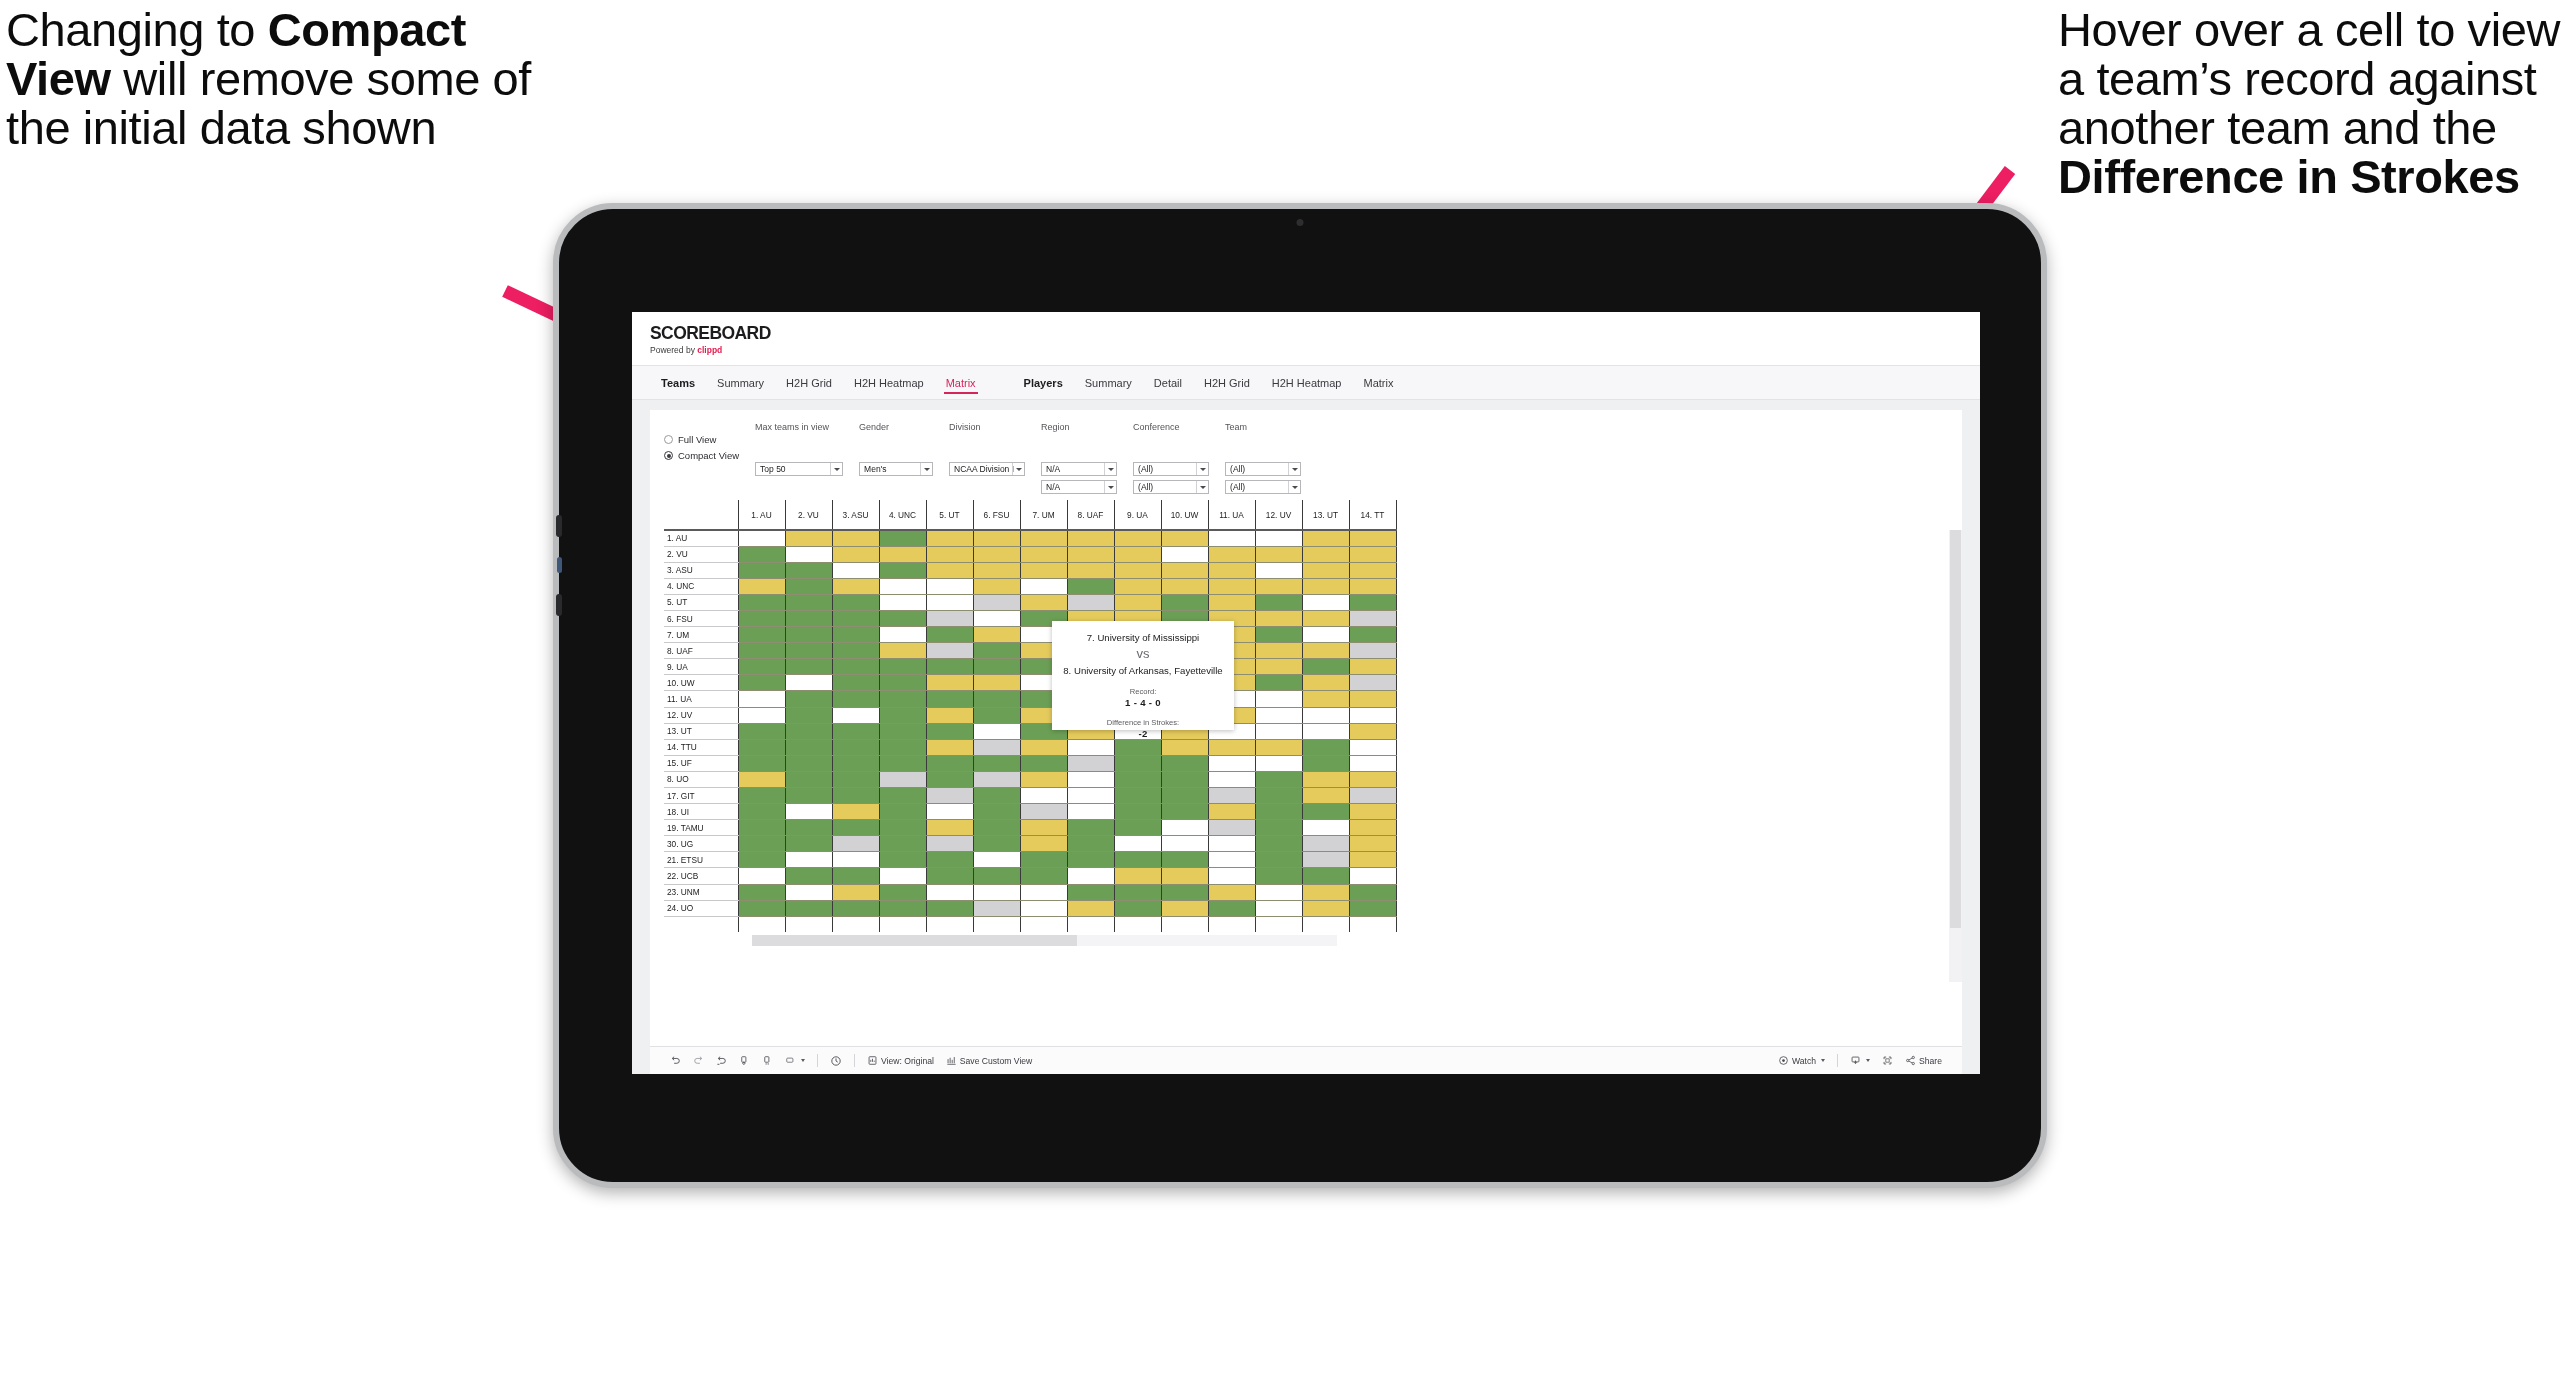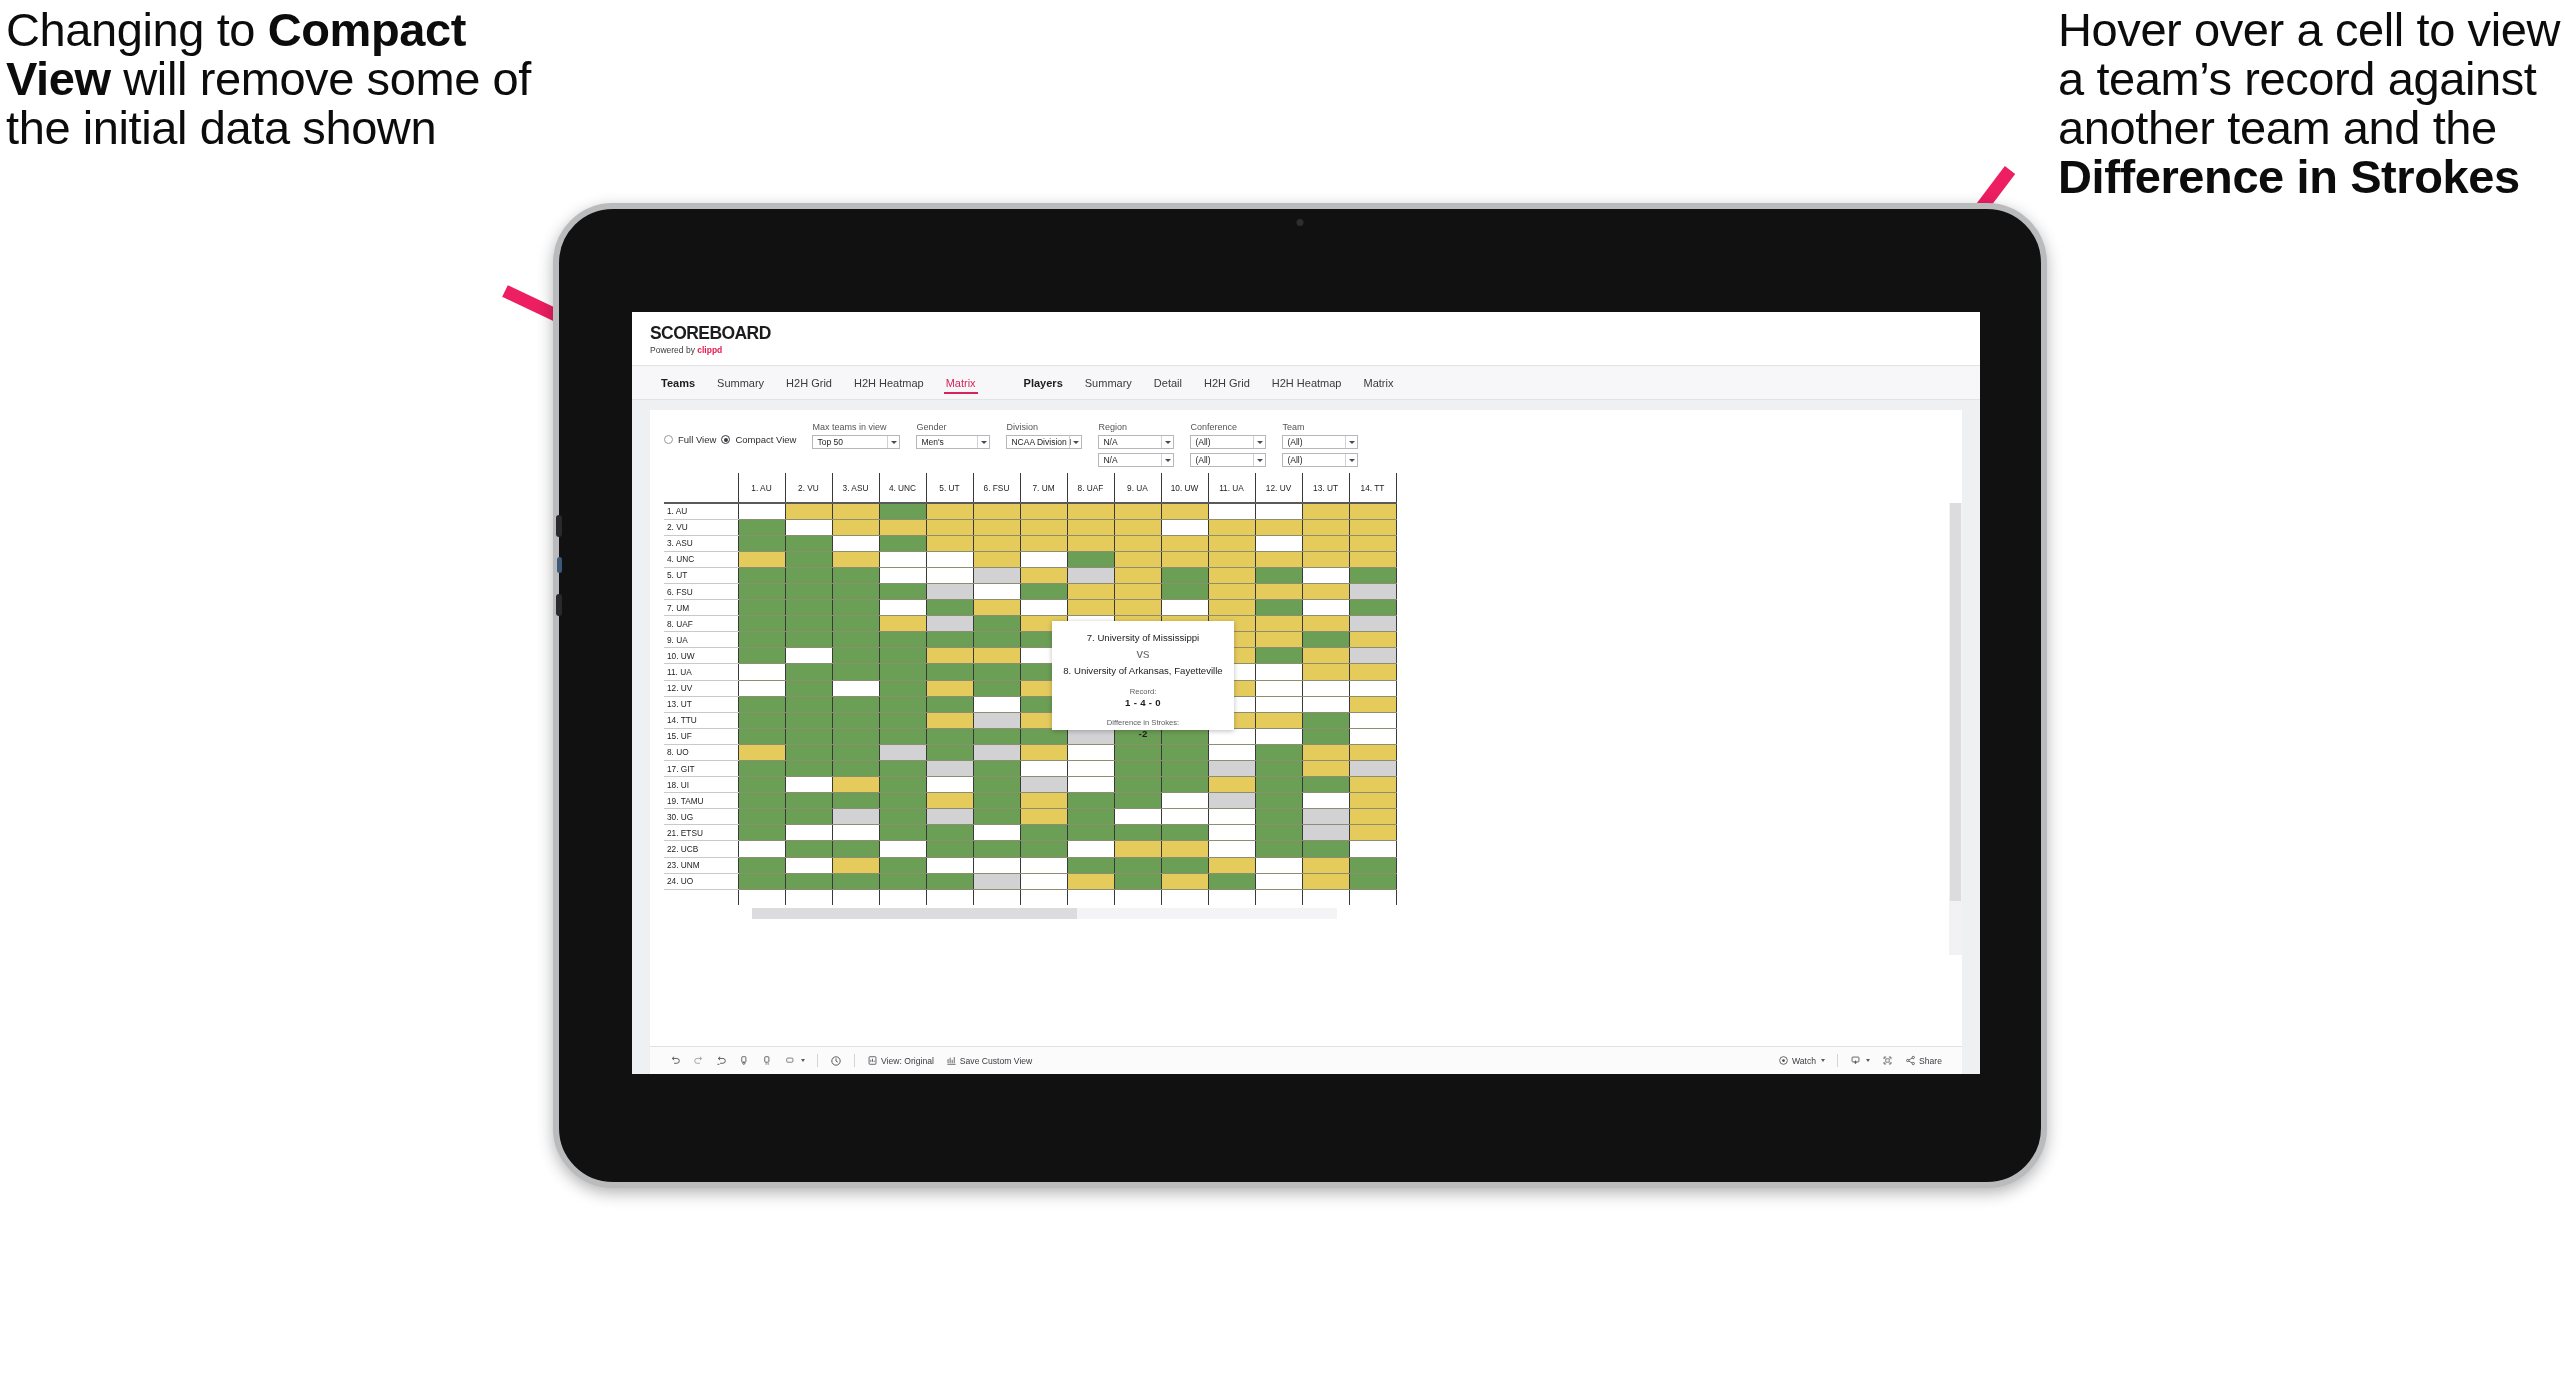--- a/index.html
+++ b/index.html
@@ -120,42 +120,42 @@
     background:#ffffff;
     height:100%;
     overflow:hidden;
   }
 
   
   #filters {
     display:flex; align-items:flex-start;
     padding:12px 0 6px 14px; gap:16px;
   }
-  .radio-col { display:flex; flex-direction:row; gap:5px; padding-top:12px; }
+  .radio-col { display:flex; flex-direction:column; gap:5px; padding-top:12px; }
   .radio-row { display:flex; align-items:center; gap:5px; cursor:pointer; }
   .radio-mark {
     width:9px; height:9px; border-radius:50%;
     border:1px solid #9a9a9f; background:#fff;
     display:flex; align-items:center; justify-content:center; flex:none;
   }
   .radio-mark.on { border-color:#3a3a3f; }
   .radio-mark.on::after {
     content:""; width:4px; height:4px; border-radius:50%; background:#3a3a3f;
   }
   .radio-label { font-size:9.5px; color:#2c2c30; white-space:nowrap; }
 
   .filter { display:flex; flex-direction:column; }
   .filter-label { font-size:9px; color:#55555a; margin-bottom:3px; white-space:nowrap; }
   .select {
     position:relative; height:14px;
     border:1px solid #b6b6bb; background:#fff;
     display:flex; align-items:center;
     padding:0 15px 0 4px;
     font-size:8.5px; color:#1c1c1e;
-    cursor:pointer; white-space:nowrap;
+    cursor:pointer; white-space:nowrap;margin-top:27px;
   }
   .select + .select { margin-top:4px; }
   .select .caret {
     position:absolute; right:0; top:0; bottom:0; width:12px;
     border-left:1px solid #d2d2d6;
     display:flex; align-items:center; justify-content:center;
   }
   .select .caret::after {
     content:""; border-left:3px solid transparent; border-right:3px solid transparent;
     border-top:3.5px solid #4a4a4f;

